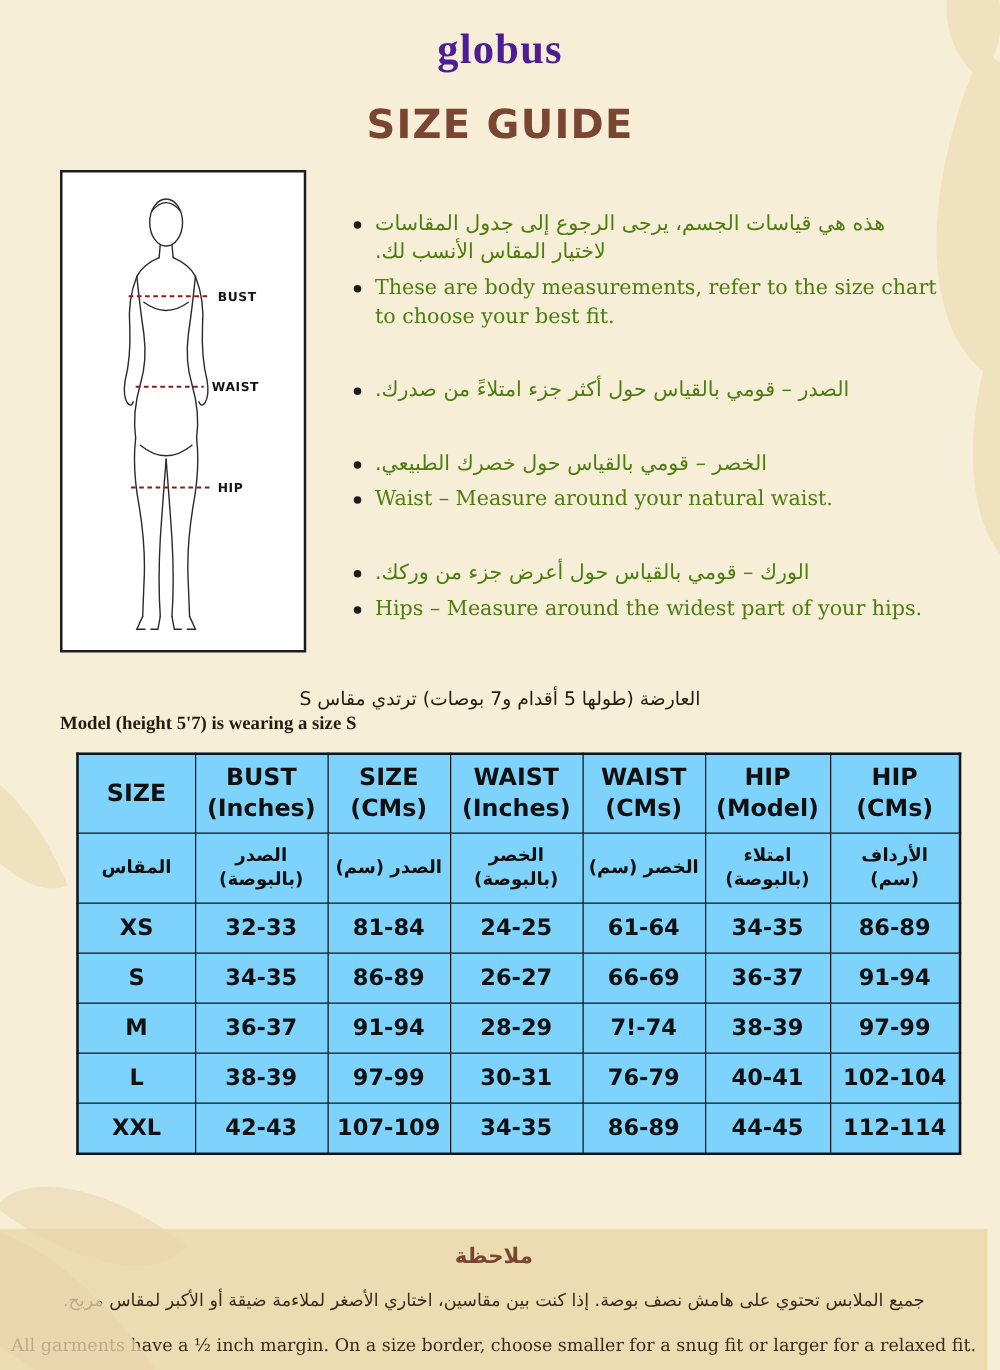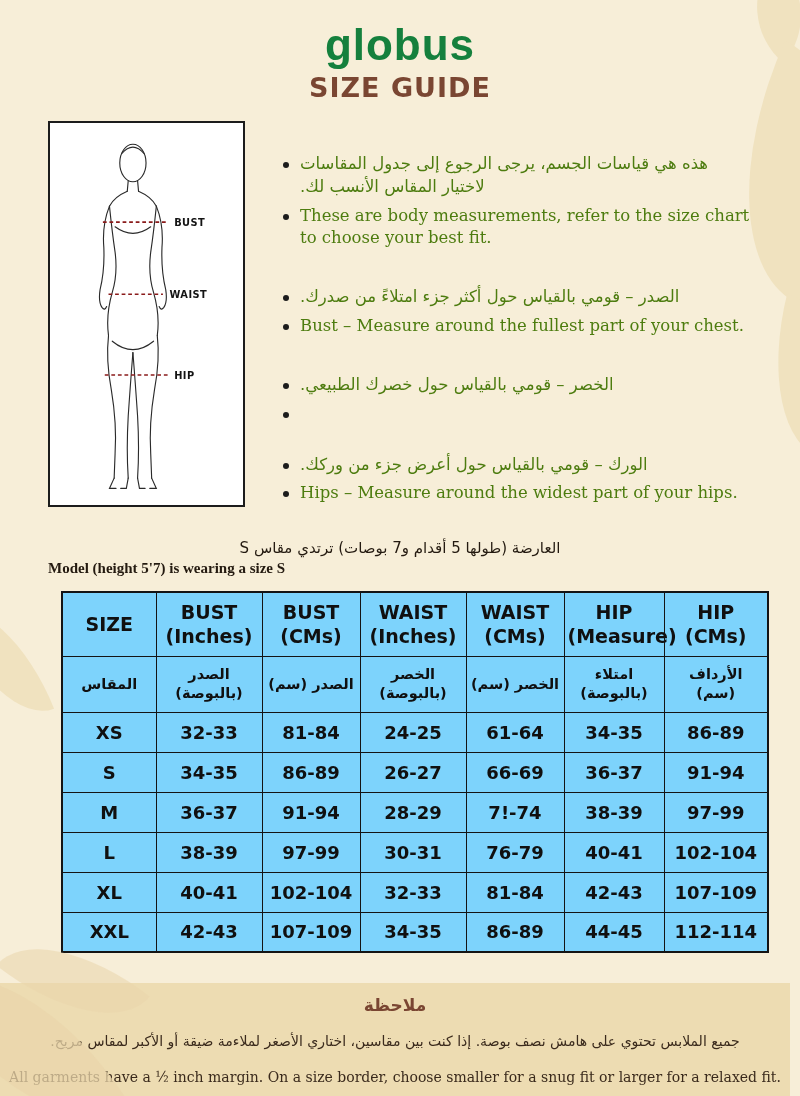--- a/index.html
+++ b/index.html
@@ -25,34 +25,34 @@
   .leaf-top-right   { width:120px; height:235px; top:55px;  right:-52px; transform:rotate(24deg); }
   .leaf-right-mid   { width:72px;  height:150px; top:300px; right:-40px; transform:rotate(14deg); }
   .leaf-left-mid    { width:62px;  height:130px; top:595px; left:-30px;  transform:rotate(-22deg); }
   .leaf-bottom-1    { width:115px; height:210px; bottom:-55px; left:-32px; transform:rotate(-32deg); background:#e9d6ab; z-index:2; opacity:.75; }
   .leaf-bottom-2    { width:70px;  height:140px; bottom:45px;  left:38px;  transform:rotate(-52deg); background:#e9d6ab; z-index:2; opacity:.55; }
 
   .content-layer { position:relative; z-index:1; }
 
   header { text-align:center; padding-top:22px; }
   .brand {
-    font-family:Liberation Sans, sans-serif;
-    font-weight:bold;
-    font-size:44px;
+    font-family:Liberation Serif, serif;
+    font-weight:bold;
+    font-size:34px;
     letter-spacing:1px;
-    color:#15803d;
+    color:#4c1d95;
     line-height:1.05;
   }
   .title {
     font-family:"DejaVu Sans", sans-serif;
     font-weight:bold;
-    font-size:27px;
+    font-size:32px;
     letter-spacing:1px;
     color:#7a4632;
-    margin-top:4px;
+    margin-top:22px;
   }
 
   .content {
     display:flex;
     padding:0 45px 0 48px;
     margin-top:18px;
     gap:38px;
   }
   .figure-box {
     flex-shrink:0;
@@ -221,32 +221,29 @@
             <div class="bullet-row">
               <span class="dot"></span>
               <span class="bullet-text en">These are body measurements, refer to the size chart to choose your best fit.</span>
             </div>
           </div>
           <div class="instr-group">
             <div class="bullet-row">
               <span class="dot"></span>
               <span class="bullet-text ar" dir="rtl">الصدر – قومي بالقياس حول أكثر جزء امتلاءً من صدرك.</span>
             </div>
-            <div class="bullet-row">
-              <span class="dot"></span>
-              <span class="bullet-text en">Bust – Measure around the fullest part of your chest.</span>
-            </div>
           </div>
           <div class="instr-group">
             <div class="bullet-row">
               <span class="dot"></span>
               <span class="bullet-text ar" dir="rtl">الخصر – قومي بالقياس حول خصرك الطبيعي.</span>
             </div>
             <div class="bullet-row">
               <span class="dot"></span>
+              <span class="bullet-text en">Waist – Measure around your natural waist.</span>
             </div>
           </div>
           <div class="instr-group">
             <div class="bullet-row">
               <span class="dot"></span>
               <span class="bullet-text ar" dir="rtl">الورك – قومي بالقياس حول أعرض جزء من وركك.</span>
             </div>
             <div class="bullet-row">
               <span class="dot"></span>
               <span class="bullet-text en">Hips – Measure around the widest part of your hips.</span>
@@ -268,24 +265,24 @@
           <col style="width:98px">
         <col style="width:106px">
           <col style="width:98px">
           <col style="width:100px">
           <col style="width:104px">
       </colgroup>
       <thead id="table-head">
           <tr class="head-en">
             <th>SIZE</th>
             <th>BUST (Inches)</th>
-            <th>BUST (CMs)</th>
+            <th>SIZE (CMs)</th>
             <th>WAIST (Inches)</th>
             <th>WAIST (CMs)</th>
-            <th>HIP (Measure)</th>
+            <th>HIP (Model)</th>
             <th>HIP (CMs)</th>
           </tr>
           <tr class="head-ar">
             <th dir="rtl">المقاس</th>
             <th dir="rtl">الصدر (بالبوصة)</th>
             <th dir="rtl">الصدر (سم)</th>
             <th dir="rtl">الخصر (بالبوصة)</th>
             <th dir="rtl">الخصر (سم)</th>
             <th dir="rtl">امتلاء (بالبوصة)</th>
             <th dir="rtl">الأرداف (سم)</th>
@@ -322,29 +319,20 @@
           <tr>
             <th>L</th>
             <td>38-39</td>
             <td>97-99</td>
             <td>30-31</td>
             <td>76-79</td>
             <td>40-41</td>
             <td>102-104</td>
           </tr>
           <tr>
-            <th>XL</th>
-            <td>40-41</td>
-            <td>102-104</td>
-            <td>32-33</td>
-            <td>81-84</td>
-            <td>42-43</td>
-            <td>107-109</td>
-          </tr>
-          <tr>
             <th>XXL</th>
             <td>42-43</td>
             <td>107-109</td>
             <td>34-35</td>
             <td>86-89</td>
             <td>44-45</td>
             <td>112-114</td>
           </tr>
         </tbody>
     </table>

